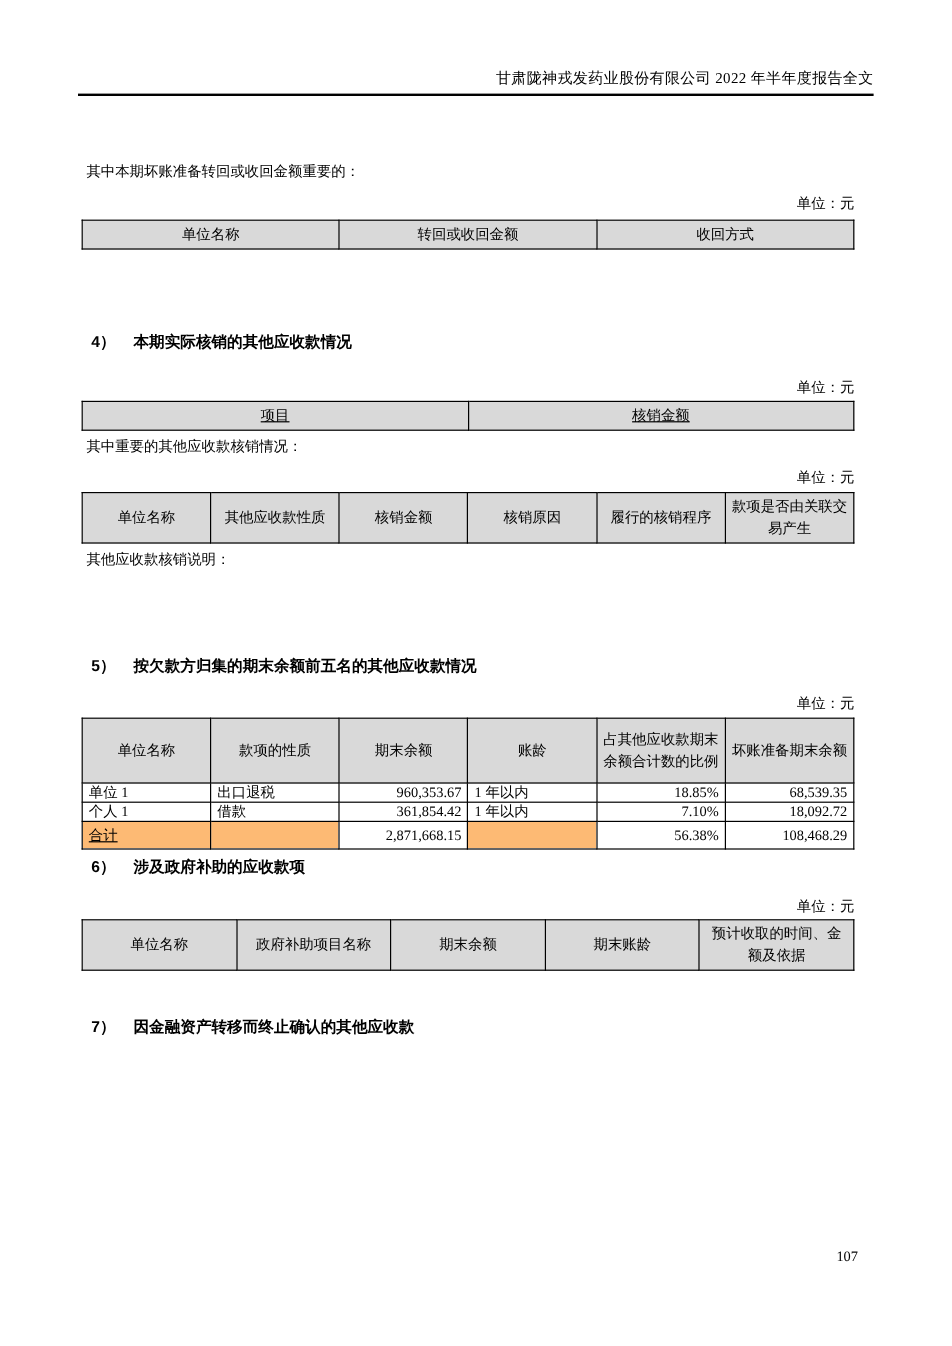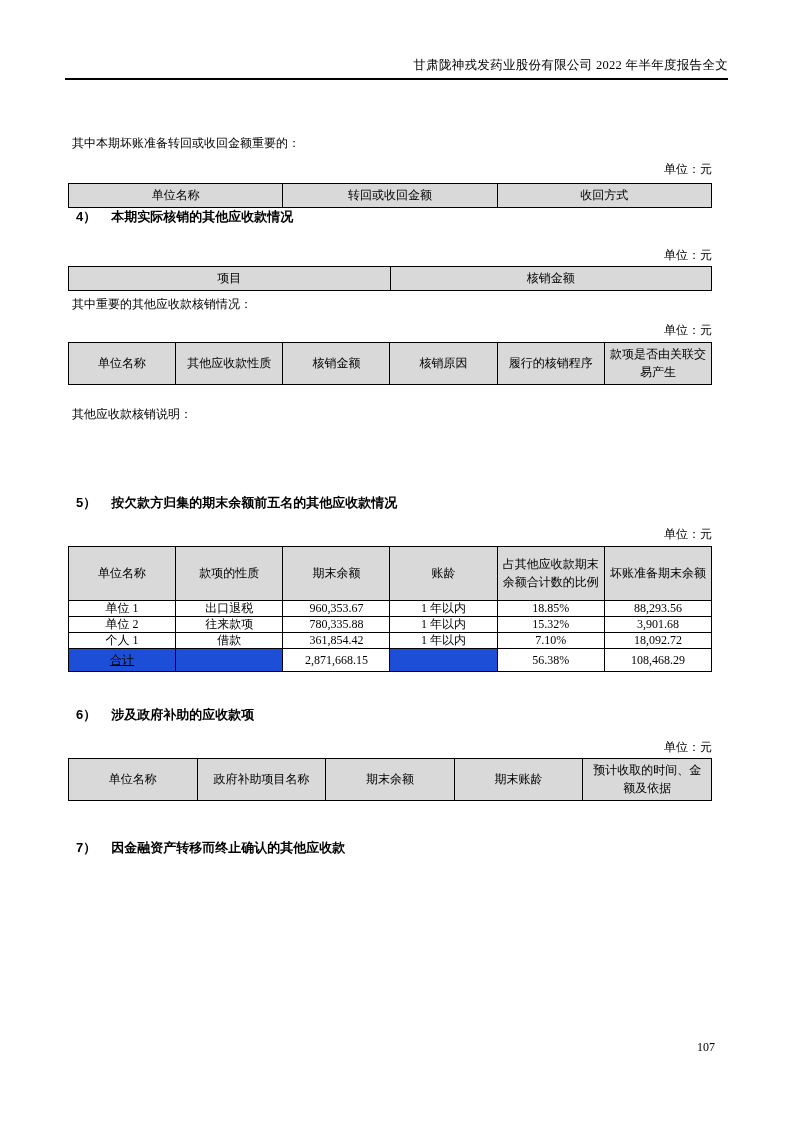--- a/index.html
+++ b/index.html
@@ -26,42 +26,42 @@
   .t1 .r1 th { height: 20px; }
   .t1 .r2 th { height: 21px; }
 
   .para { margin: 0; padding-left: 4px; font-size: 12px; line-height: 15px; }
   .unit { text-align: right; font-size: 12px; line-height: 15px; }
 
   .sec { font-family: "Liberation Sans", "DejaVu Sans", sans-serif; font-weight: 700; font-size: 13px; line-height: 18px; padding-left: 8px; }
   .sec .num { margin-right: 15px; }
 
   .t2 { margin-top: 6px; }  .t2 th { height: 24px; }
-  .t3 { margin-top: 3px; }  .t3 th { height: 24px; }
+  .t3 { margin-top: 3px; text-decoration: underline; }  .t3 th { height: 24px; }
   .t4 { margin-top: 4px; }  .t4 th { height: 42px; }
   .t6 { margin-top: 3px; }  .t6 th { height: 42px; }
 
   .t5 { margin-top: 4px; }
   .t5 thead th { height: 54px; }
-  .t5 td { padding: 0 5px; height: 16px; line-height: 15px; font-size: 12px; overflow: hidden; white-space: nowrap; text-align: center; }
+  .t5 td { padding: 0 5px; height: 16px; line-height: 15px; font-size: 12px; overflow: hidden; white-space: nowrap; }
   .t5 .total td { height: 23px; line-height: 22px; }
   .left  { text-align: left; }
   .numc  { text-align: right; }
-  .shade { background: #1d4ed8; text-decoration: underline; }
+  .shade { background: #fdba74; text-decoration: underline; }
 
   .mt-para1 { margin-top: 56px; }
   .mt-unit1 { margin-top: 11px; }
-  .mt-sec4  { }
+  .mt-sec4  { margin-top: 68px; }
   .mt-unit2 { margin-top: 22px; }
   .mt-para2 { margin-top: 6px; }
   .mt-unit3 { margin-top: 11px; }
-  .mt-para3 { margin-top: 22px; }
+  .mt-para3 { margin-top: 6px; }
   .mt-sec5  { margin-top: 72px; }
   .mt-unit4 { margin-top: 15px; }
-  .mt-sec6  { margin-top: 34px; }
+  .mt-sec6  { margin-top: 6px; }
   .mt-unit5 { margin-top: 16px; }
   .mt-sec7  { margin-top: 38px; }
 
   .pagenum { position: absolute; top: 1040px; right: 78px; font-size: 12px; }
 </style>
 </head>
 <body>
 
 <div class="page">
   <div class="content">
@@ -156,29 +156,21 @@
           <th>坏账准备期末余额</th>
         </tr>
       </thead>
       <tbody>
         <tr>
           <td class="left">单位 1</td>
           <td class="left">出口退税</td>
           <td class="numc">960,353.67</td>
           <td class="left">1 年以内</td>
           <td class="numc">18.85%</td>
-          <td class="numc">88,293.56</td>
-        </tr>
-        <tr>
-          <td class="left">单位 2</td>
-          <td class="left">往来款项</td>
-          <td class="numc">780,335.88</td>
-          <td class="left">1 年以内</td>
-          <td class="numc">15.32%</td>
-          <td class="numc">3,901.68</td>
+          <td class="numc">68,539.35</td>
         </tr>
         <tr>
           <td class="left">个人 1</td>
           <td class="left">借款</td>
           <td class="numc">361,854.42</td>
           <td class="left">1 年以内</td>
           <td class="numc">7.10%</td>
           <td class="numc">18,092.72</td>
         </tr>
         <tr class="total">

